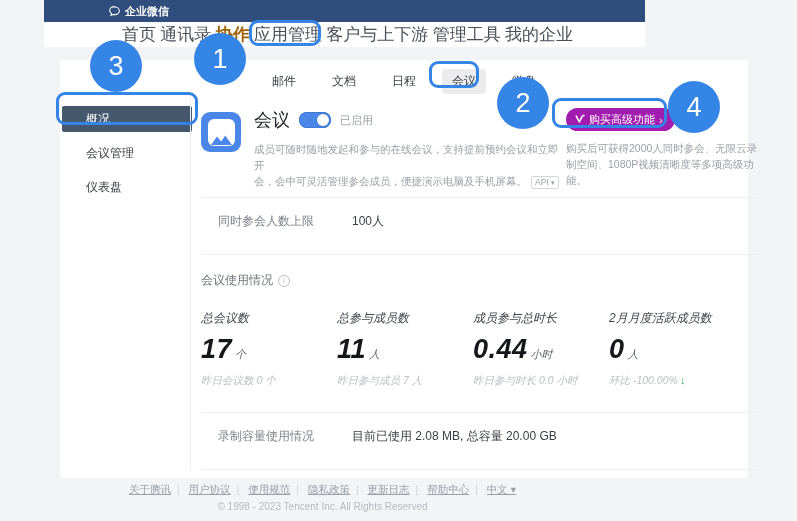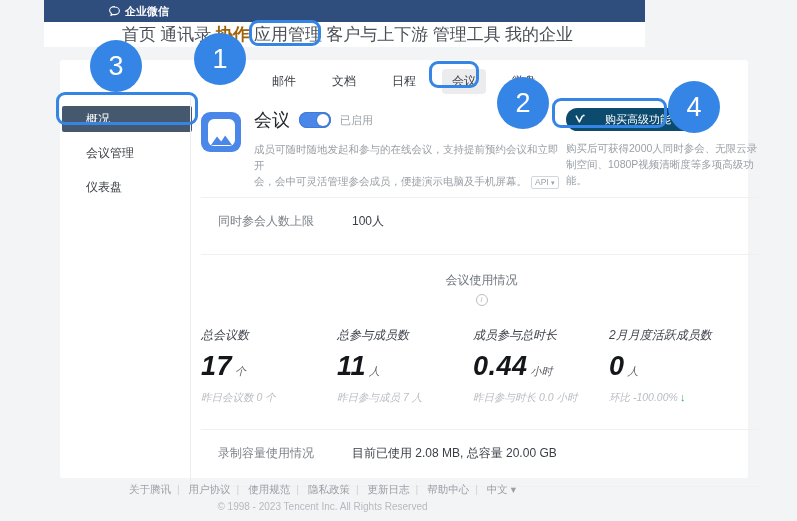--- a/index.html
+++ b/index.html
@@ -43,46 +43,46 @@
   .title-row { display:flex; align-items:center; gap:9px; }
   .app-title { font-size:18px; color:#23272d; }
   .toggle { width:32px; height:16px; border-radius:8px; background:#4a87e8; position:relative; cursor:pointer; box-shadow:inset 0 0 0 1px #3f7ad6; }
   .toggle-knob { position:absolute; right:2px; top:2px; width:12px; height:12px; border-radius:6px; background:#fff; box-shadow:0 0 2px rgba(0,0,0,.25); }
   .status-label { font-size:11px; color:#9aa0a6; }
   .app-desc { margin-top:9px; font-size:10.5px; line-height:16px; color:#9aa0a6; }
   .api-tag { display:inline-block; border:1px solid #d4d7da; border-radius:2px; font-size:8.5px; color:#9aa0a6; padding:0 3px; line-height:11px; margin-left:4px; cursor:pointer; }
   .api-caret { font-size:7px; }
 
   .header-right { margin-left:auto; width:196px; flex-shrink:0; }
-  .buy-btn { display:inline-flex; align-items:center; gap:20px; background:#0c4a6e; color:#fff; font-size:11px; border:none; border-radius:12px; padding:4px 12px 4px 9px; cursor:pointer; }
+  .buy-btn { display:inline-flex; align-items:center; gap:4px; background:#a21caf; color:#fff; font-size:11px; border:none; border-radius:12px; padding:4px 12px 4px 9px; cursor:pointer; }
   .buy-desc { margin-top:9px; font-size:10.5px; line-height:16px; color:#9aa0a6; }
 
   .hr { border:none; border-top:1px solid #eef0f2; margin:8px 0 0; }
 
   .kv-row { display:flex; align-items:center; font-size:12px; padding:15px 0 16px; }
   .kv-label { width:134px; color:#7d838a; flex-shrink:0;margin-left:17px; }
   .kv-value { color:#3a3e44; }
 
-  .section-title { display:flex; align-items:center; gap:5px; font-size:12px; color:#6f757c; margin:17px 0 21px;flex-direction:column; }
+  .section-title { display:flex; align-items:center; gap:5px; font-size:12px; color:#6f757c; margin:17px 0 21px; }
   .info-icon { width:12px; height:12px; border:1px solid #b9bdc2; border-radius:50%; color:#b9bdc2; font-size:8px; line-height:10px; text-align:center; font-style:italic; cursor:pointer; }
 
   .stats { display:flex; }
   .stat { width:136px; }
   .stat-label { font-size:12px; color:#3f444b; }
   .stat-value-row { margin-top:7px; }
   .stat-value { font-size:27px; font-weight:bold; color:#141619; letter-spacing:.5px; }
   .stat-unit { font-size:11px; color:#5d6268; margin-left:3px; }
   .stat-sub { margin-top:9px; font-size:10.5px; color:#b9bdc2; }
   .trend-down { color:#2cb34a; font-size:11px; margin-left:2px; }
   .stats-block { margin-bottom:24px;font-style:italic; }
 
   
   .footer { position:absolute; top:483px; left:0; width:100%; text-align:center; }
   .footer-links { font-size:10.5px; color:#9aa0a6; }
-  .flink { cursor:pointer; }
+  .flink { cursor:pointer;text-decoration:underline; }
   .flink:not(:last-child)::after { content:"|"; margin:0 6px; color:#cfd3d7; }
   .copyright { margin-top:4px; font-size:10px; color:#b6bac0; }
 
   
   .ann-circle { position:absolute; width:52px; height:52px; border-radius:50%; background:#3585e6; color:#fff; display:flex; align-items:center; justify-content:center; font-size:27px; z-index:20; }
   .ann-rect { position:absolute; border:3px solid #3585e6; border-radius:9px; z-index:15; }
   #ann-rect-1 { left:249px; top:20px;  width:72px;  height:26px; }
   #ann-rect-2 { left:429px; top:61px;  width:50px;  height:27px; }
   #ann-rect-3 { left:56px;  top:92px;  width:142px; height:33px; }
   #ann-rect-4 { left:552px; top:98px;  width:115px; height:30px; }

